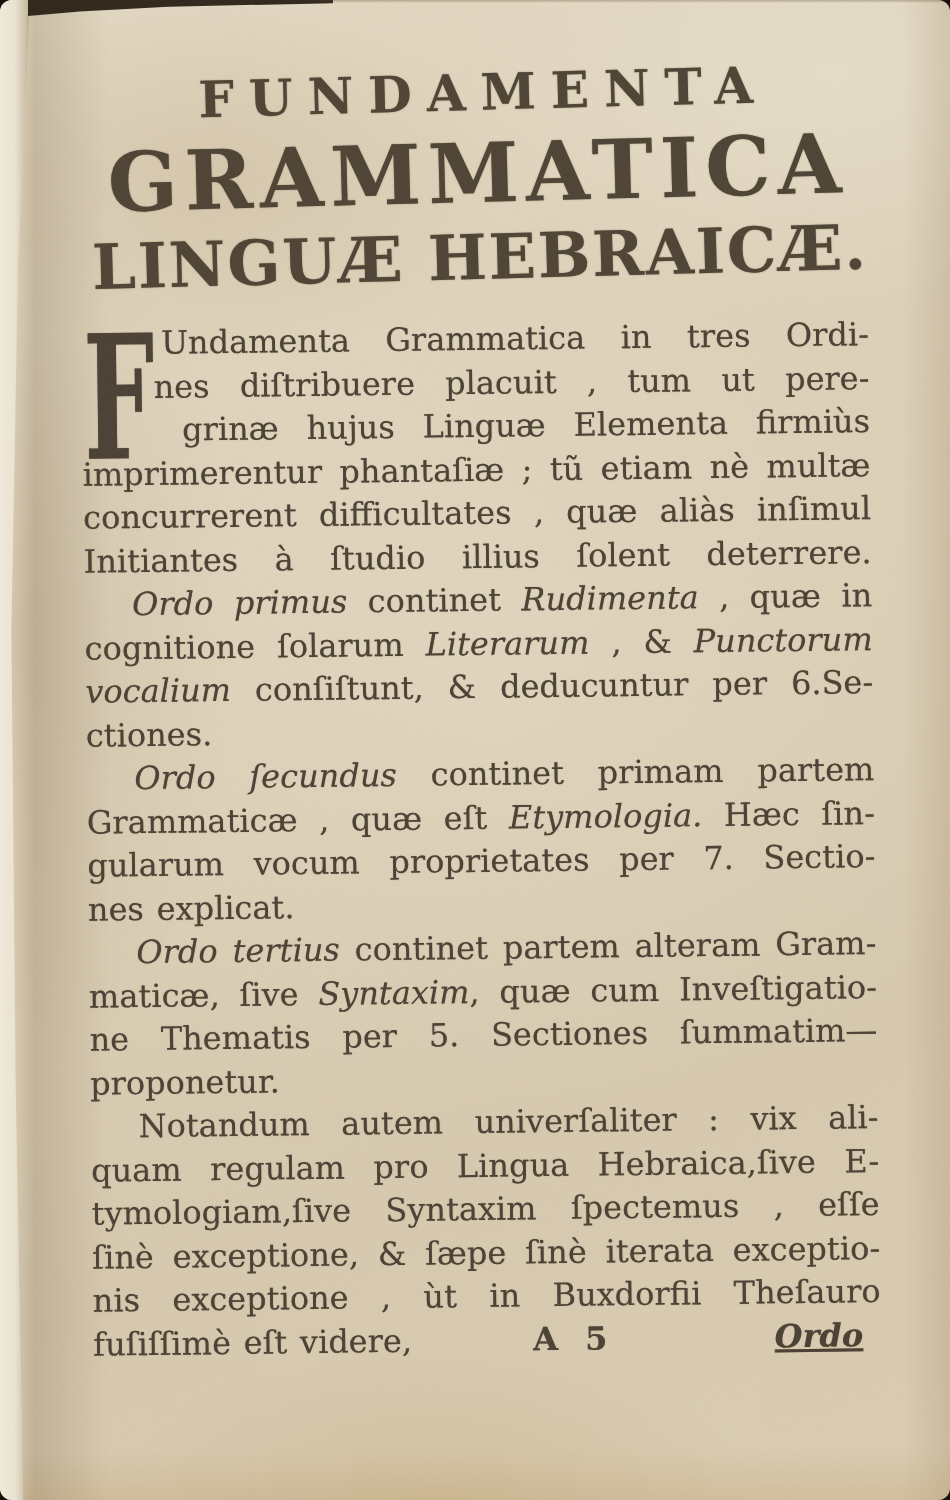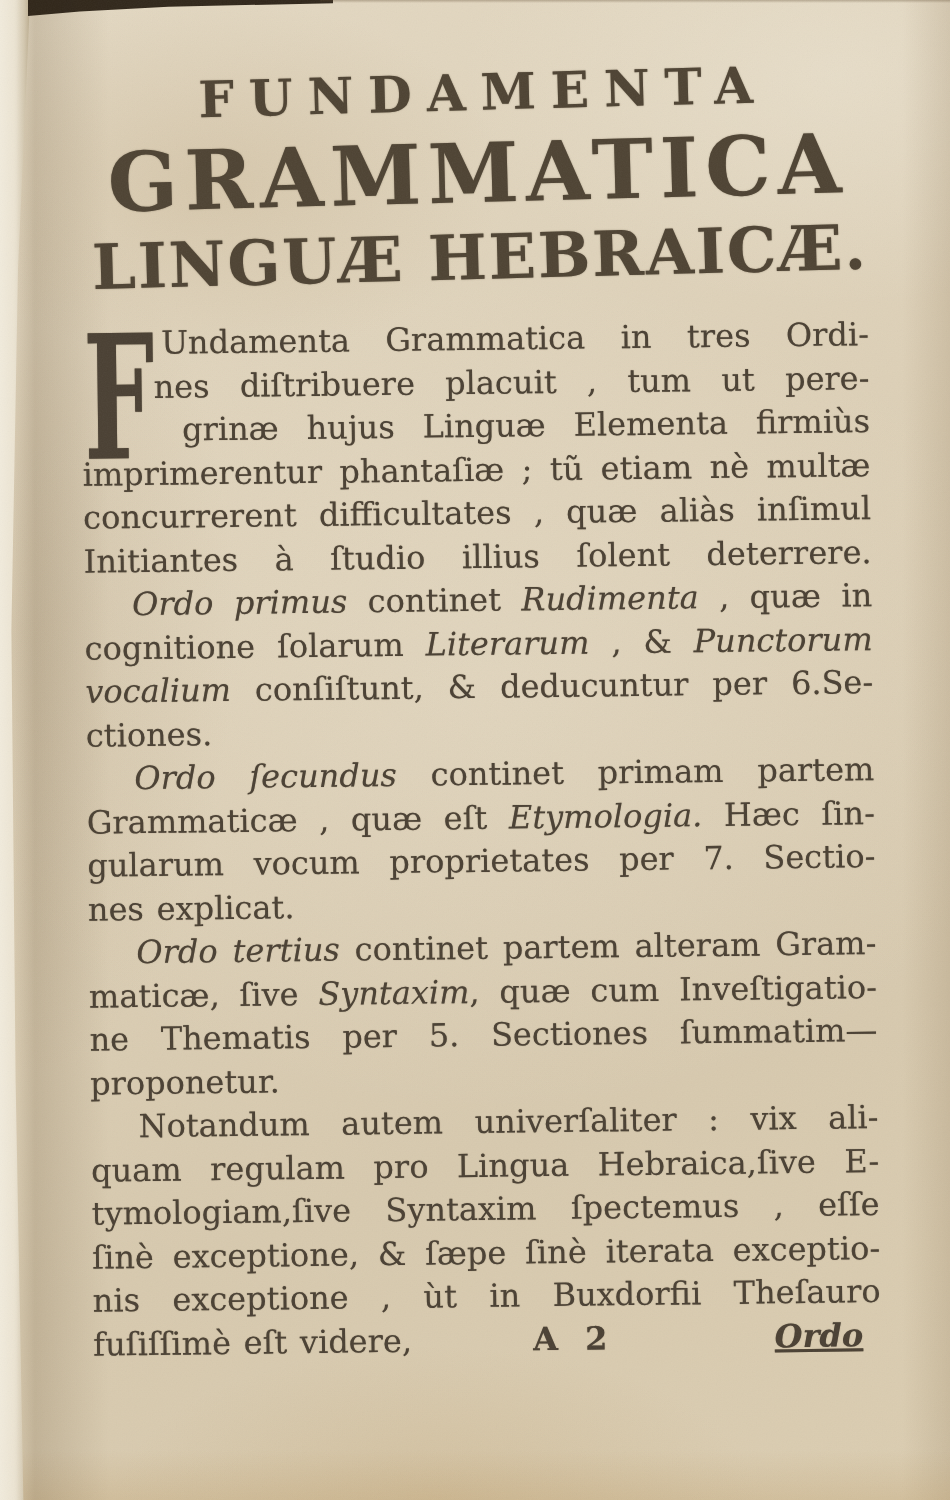--- a/index.html
+++ b/index.html
@@ -1,19 +1,20 @@
 <!DOCTYPE html>
 <html style="--paper: #ddd0b7; --paper-edge: #ebe3d1; --ink: #4a4033; --title-ink: #4e4333; --binding-shadow: #241a0e;"><head>
 <meta charset="utf-8">
 <style>
   html,body{margin:0;padding:0;background:#171209;}
   .photo{
     position:relative;width:950px;height:1500px;overflow:hidden;
     background:linear-gradient(160deg,#e3d8c2 0%,#ddd0b7 38%,#d7c9ae 72%,#dbcdb1 100%);
     font-family:"DejaVu Serif","Liberation Serif",serif;
+    border-radius:12px;
   }
   
   .photo::before{
     content:"";position:absolute;inset:0;z-index:1;pointer-events:none;
     background:
       linear-gradient(0deg, rgba(186,154,102,0.28) 0px, rgba(186,154,102,0) 50px),
       linear-gradient(270deg, rgba(120,95,60,0.16) 0%, rgba(120,95,60,0) 5%),
       radial-gradient(420px 260px at 22% 12%, rgba(171,143,99,0.20), transparent 70%),
       radial-gradient(520px 320px at 88% 5%, rgba(238,231,214,0.45), transparent 72%),
       radial-gradient(760px 560px at 52% 46%, rgba(242,235,219,0.22), transparent 76%),
@@ -108,21 +109,21 @@
           <div class="tline just"><span class="rm">ne Thematis per 5. Sectiones ſummatim—</span></div>
           <div class="tline"><span class="rm">proponetur.</span></div>
           <div class="tline just" style="padding-left: 48px;"><span class="rm">Notandum autem univerſaliter : vix ali-</span></div>
           <div class="tline just"><span class="rm">quam regulam pro Lingua Hebraica,ſive E-</span></div>
           <div class="tline just"><span class="rm">tymologiam,ſive Syntaxim ſpectemus , eſſe</span></div>
           <div class="tline just"><span class="rm">ſinè exceptione, &amp; ſæpe ſinè iterata exceptio-</span></div>
           <div class="tline just"><span class="rm">nis exceptione , ùt in Buxdorfii Theſauro</span></div>
         </div>
       <div class="footer-line">
         <span class="rm">fuſiſſimè eſt videre,</span>
-        <span class="sig">A 2</span>
+        <span class="sig">A 5</span>
         <span class="catch">Ordo</span>
       </div>
     </section>
   </div>
 
   <svg class="grain" width="950" height="1500">
     <filter id="grainNoise">
       <feTurbulence type="fractalNoise" baseFrequency="0.8" numOctaves="2" stitchTiles="stitch"></feTurbulence>
       <feColorMatrix type="saturate" values="0"></feColorMatrix>
     </filter>

